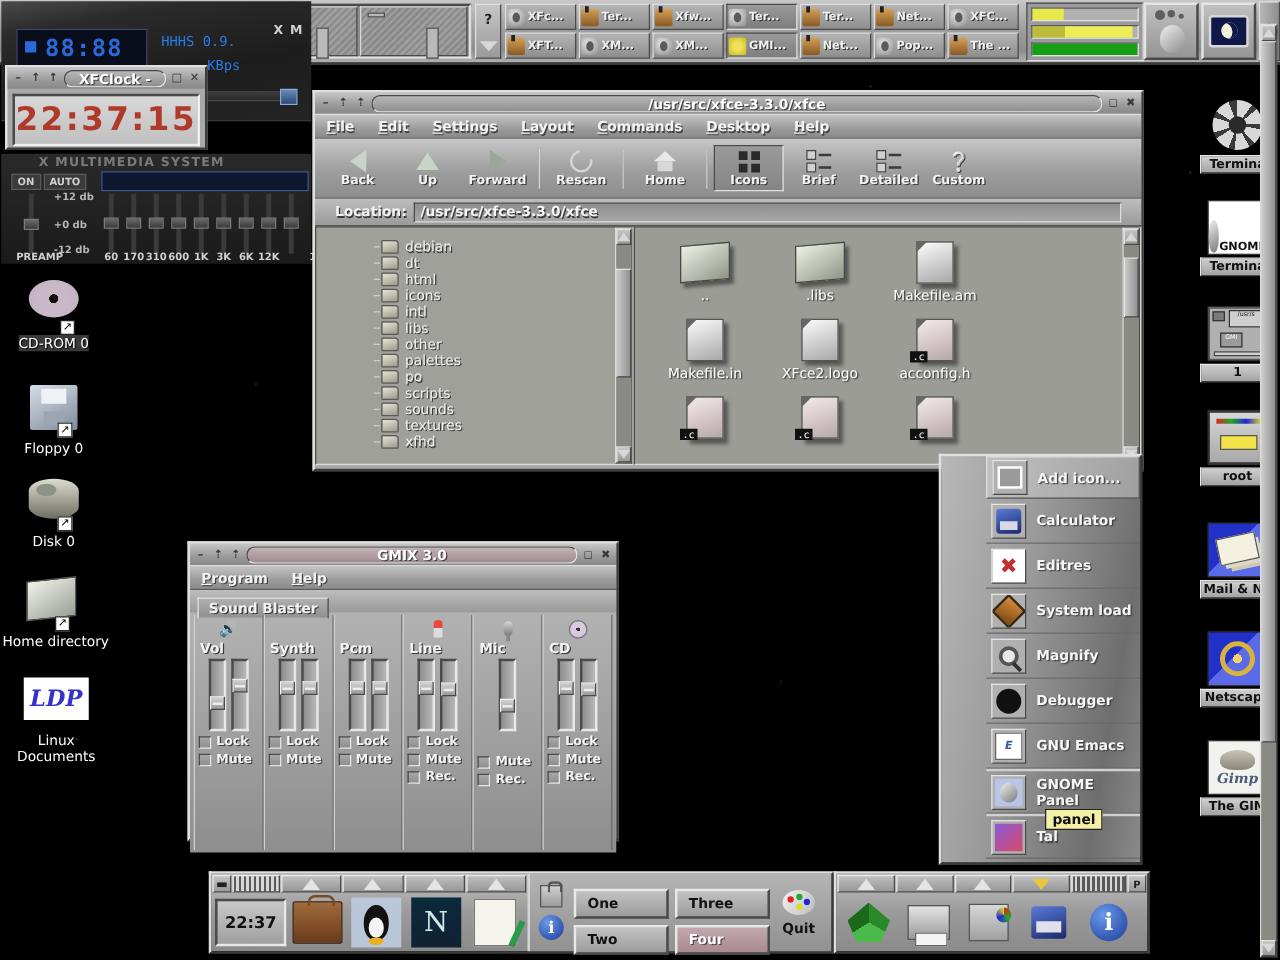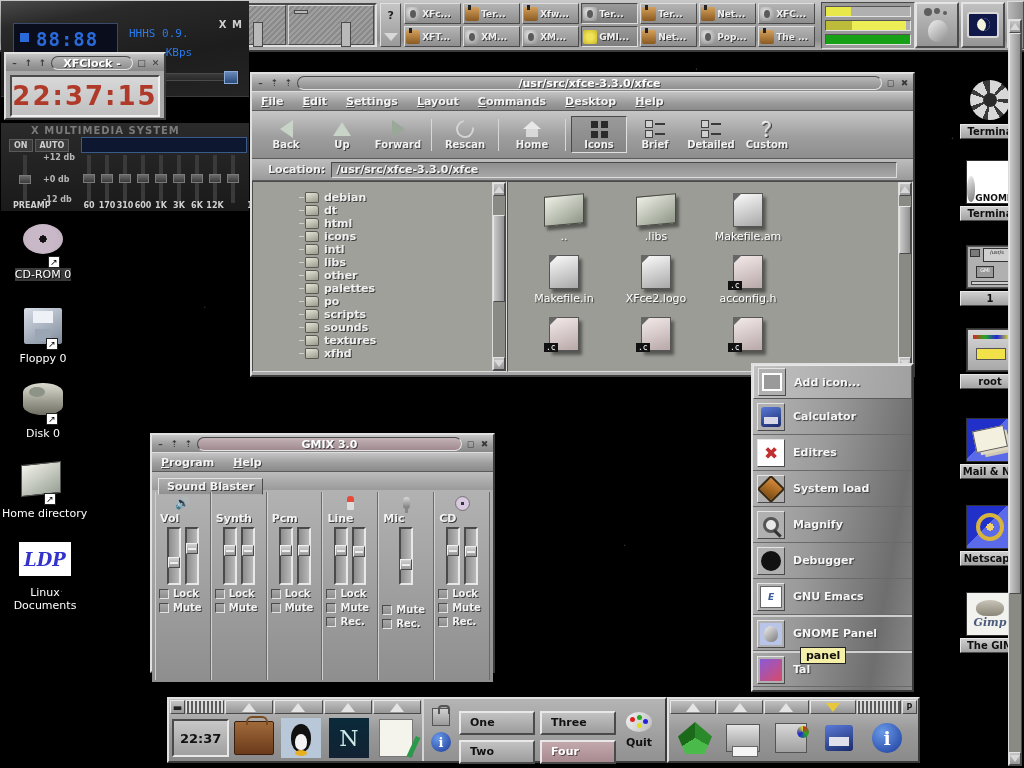--- a/index.html
+++ b/index.html
@@ -206,21 +206,21 @@
   .custom-g{font-size:15px;color:#a04040;font-weight:bold;}
   #fm-location { height:22px; display:flex; align-items:center; gap:6px; padding:2px 16px;
     background:linear-gradient(180deg,#bdbdbd,#9a9a9a); border-bottom:1px solid #5a5a5a;}
   #fm-location .lbl { font-size:11px;font-weight:bold;color:#f2f2f2;text-shadow:1px 1px 0 #3a3a3a;}
   #fm-location .fld { flex:1;height:16px; background:linear-gradient(180deg,#8e8e8e,#a8a8a8);
     border:1px solid; border-color:#4a4a4a #dcdcdc #dcdcdc #4a4a4a;
     font-size:11px;font-weight:bold;color:#f4f4f4;text-shadow:1px 1px 0 #3a3a3a; padding-left:4px; line-height:14px;}
   #fm-body { display:flex; height:191px; }
   #fm-tree { width:255px; background:#a0a09a; position:relative; overflow:hidden;
     border:1px solid; border-color:#4a4a4a #dcdcdc #dcdcdc #4a4a4a; }
-  .tree-row { height:13px; display:flex; align-items:center; font-size:11px; font-weight:bold;
+  .tree-row { height:13px; display:flex; align-items:center; font-size:11px; font-weight:normal;
     color:#f0f0f0; text-shadow:1px 1px 0 #3a3a3a; padding-left:52px; position:relative;}
   .tree-row .fi { width:14px;height:11px;margin-right:5px;
     background:linear-gradient(160deg,#e4e4d8,#9a9a8c); border:1px solid #5a5a52; border-radius:1px 3px 1px 1px;}
   .tree-row:before{content:"";position:absolute;left:46px;top:6px;width:5px;height:1px;background:#cfcfcf;}
   #fm-icons { flex:1; background:#9c9c96; position:relative; overflow:hidden;
     border:1px solid; border-color:#4a4a4a #dcdcdc #dcdcdc #4a4a4a; }
   .fi-cell { position:absolute; width:96px; text-align:center; font-size:11px; color:#fff;
     text-shadow:1px 1px 1px #333; }
   .fi-cell .gl { height:40px; display:flex; align-items:center; justify-content:center; }
   .folder-gl { width:40px;height:30px; background:linear-gradient(150deg,#eef0e6,#8f9788);
@@ -323,21 +323,21 @@
   .chk .lb { font-size:10px; font-weight:bold; color:#f4f4f4; text-shadow:1px 1px 0 #3a3a3a;}
   .speaker-g{color:#111;font-size:12px;}
   .mic-g{width:7px;height:12px;border-radius:4px;background:linear-gradient(180deg,#d8d8d8,#777);position:relative;}
   .mic-g:after{content:"";position:absolute;left:2px;bottom:-4px;width:3px;height:5px;background:#888;}
   .line-g{width:7px;height:14px;background:linear-gradient(180deg,#e84a3a 0 45%,#ddd 45%);border-radius:3px 3px 1px 1px;}
   .cd-g{width:15px;height:15px;border-radius:50%;background:radial-gradient(circle,#333 0 16%,#d8c8e0 17% 60%,#b8a8c0);border:1px solid #777;}
 
   
   #popup { position:absolute; left:751px; top:363px; width:163px; height:329px; z-index:40;
     background:linear-gradient(100deg,#b8b8b8 0%, #9a9a9a 40%, #6e6e6e 80%, #8a8a8a 100%);
-    border:2px solid; border-color:#e0e0e0 #3a3a3a #3a3a3a #e0e0e0; }
+    border:2px solid; border-color:#e0e0e0 #3a3a3a #3a3a3a #e0e0e0;padding-left:36px; }
   .mi { height:36px; display:flex; align-items:center; gap:8px; padding-left:4px;
     border-bottom:1px solid #6a6a6a; position:relative;}
   .mi.sep-top{border-top:2px solid #d0d0d0;}
   .mi .mico { width:28px;height:28px; flex:0 0 28px;
     border:1px solid; border-color:#e4e4e4 #4a4a4a #4a4a4a #e4e4e4;
     display:flex;align-items:center;justify-content:center; background:#b0b0b0; overflow:hidden;}
   .mi .mlb { font-size:11px; font-weight:bold; color:#f6f6f6; text-shadow:1px 1px 1px #3a3a3a;}
   .mi.first { background:linear-gradient(100deg,#c0c0c0,#a0a0a0); border:1px solid;
     border-color:#e8e8e8 #5a5a5a #5a5a5a #e8e8e8; height:34px;}
   .tooltip { position:absolute; left:47px; top:-6px; background:#f4f0a8; color:#111;

